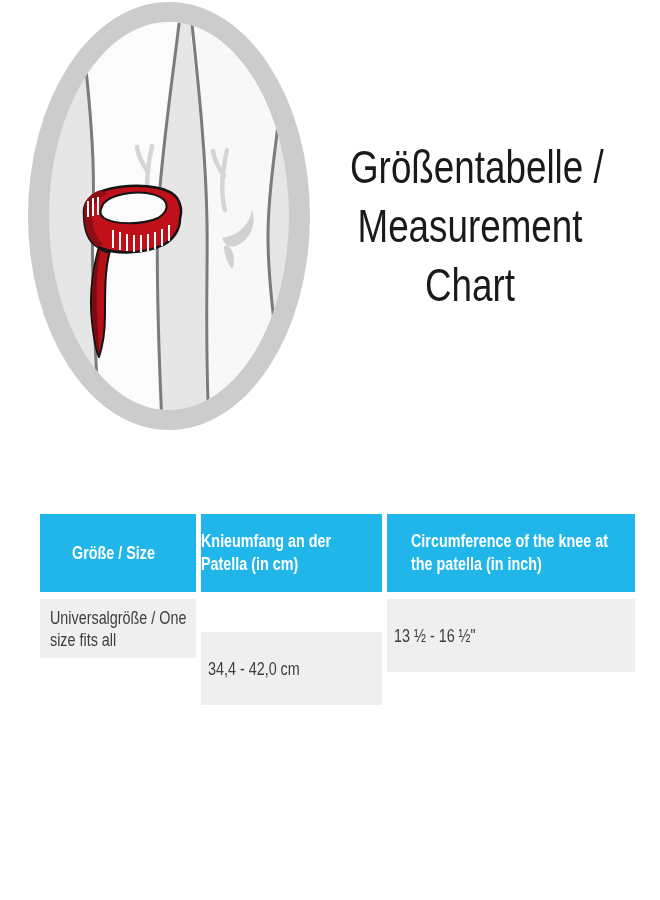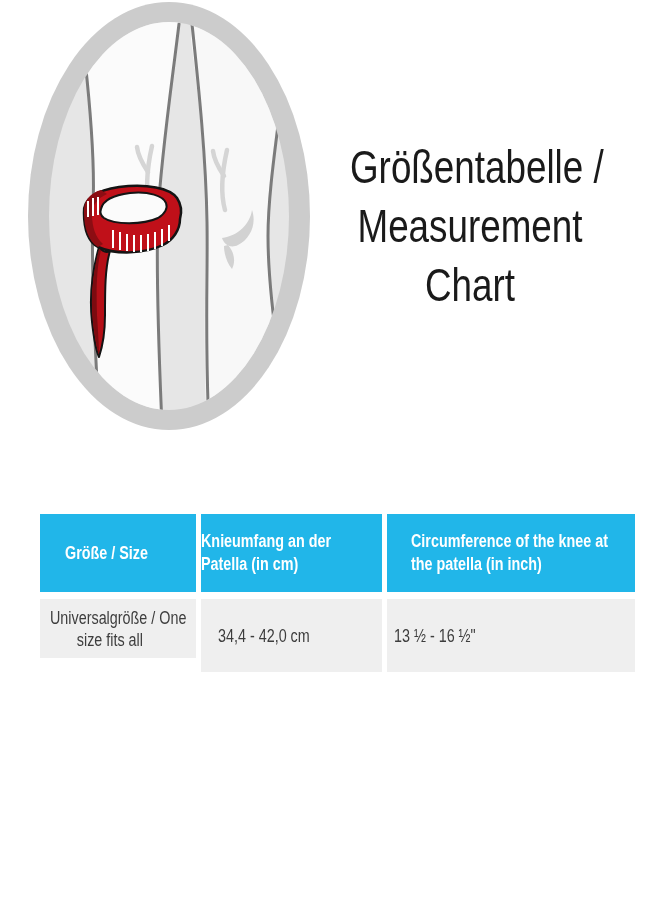--- a/index.html
+++ b/index.html
@@ -15,26 +15,26 @@
     position:absolute;left:320px;top:138px;width:300px;
     text-align:center;color:#1a1a1a;
     font-size:46px;line-height:59px;font-weight:400;
     transform:scaleX(0.80);transform-origin:50% 0;
     white-space:nowrap;
   }
   
   .cell{position:absolute;box-sizing:border-box;display:flex;flex-direction:column;justify-content:center;}
   .hdr{background:#21b6e9;color:#ffffff;font-weight:bold;font-size:17.5px;line-height:23px;top:514px;height:78px;}
   .hdr .tx, .row .tx{display:inline-block;transform:scaleX(0.82);transform-origin:0 50%;white-space:nowrap;}
-  .hdr1{left:40px;width:156px;padding-left:25px;}
+  .hdr1{left:40px;width:156px;padding-left:32px;}
   .hdr2{left:201px;width:181px;}
   .hdr3{left:387px;width:248px;padding-left:24px;}
   .row{background:#efefef;color:#3d3d3d;font-size:17.5px;line-height:22px;top:599px;}
-  .row1{left:40px;width:156px;height:59px;padding-left:10px;text-align:center;}
-  .row2{left:201px;width:181px;height:73px;padding-left:17px;}
+  .row1{left:40px;width:156px;height:59px;padding-left:10px;}
+  .row2{left:201px;width:181px;height:73px;padding-left:7px;margin-top:33px;}
   .row3{left:387px;width:248px;height:73px;padding-left:7px;}
 </style>
 </head>
 <body>
 
 <svg class="illus" viewBox="0 0 340 470" aria-hidden="true">
   <defs>
     <clipPath id="innerClip">
         <ellipse cx="169" cy="216" rx="120" ry="194"></ellipse>
       </clipPath>

